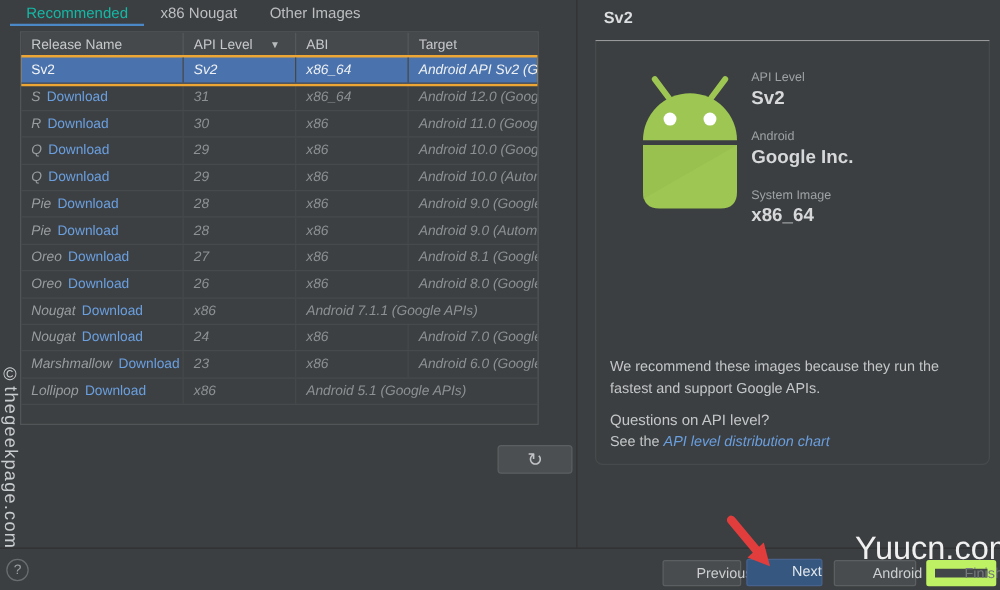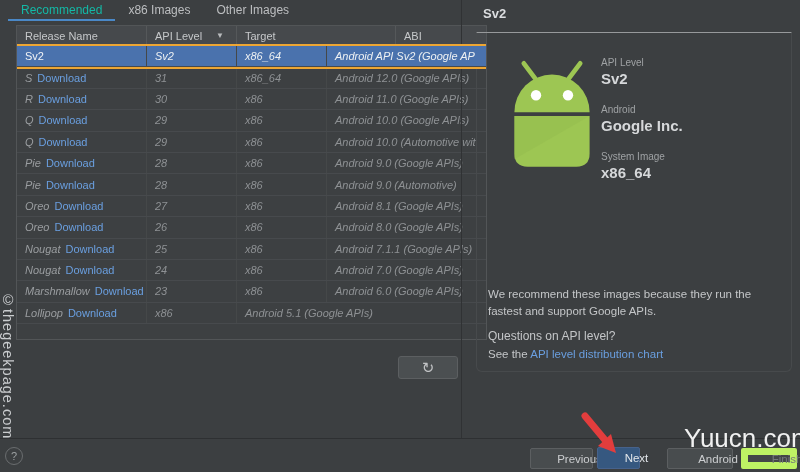--- a/index.html
+++ b/index.html
@@ -9,21 +9,21 @@
   *{margin:0;padding:0;box-sizing:border-box;}
   body{font-family:"Liberation Sans",sans-serif;background:#222;}
   .screen{position:relative;width:800px;height:472px;background:var(--bg);overflow:hidden;color:#c8cacc;}
 
   
   .tabs{position:absolute;left:8px;top:0;display:flex;}
   .tab{padding:3px 13px 4px 13px;font-size:12px;color:#bcbec0;cursor:default;}
   .tab.active{box-shadow:inset 0 -3px 0 -1px var(--accent);color:#14b8a6;}
 
   
-  .simg-table{position:absolute;left:16px;top:25px;width:471px;height:315px;
+  .simg-table{position:absolute;left:16px;top:25px;width:415px;height:315px;
     border:1px solid #525557;background:#3d4042;overflow:hidden;}
   .trow{display:flex;height:21.4px;border-bottom:1px solid #474a4d;align-items:center;
     font-size:11px;position:relative;}
   .thead{height:20px;background:#46494c;border-bottom:1px solid #55585a;color:#c6c8ca;font-size:11px;display:flex;align-items:center;}
   .c1{width:130px;} .c2{width:90px;} .c3{width:90px;} .c4{flex:1;}
   .cell{padding-left:8px;overflow:hidden;white-space:nowrap;height:100%;display:flex;align-items:center;}
   .thead .cell{border-right:1px solid #55585a;}
   .thead .cell:last-child{border-right:none;}
   .trow .cell{border-right:1px solid #454849;}
   .trow .cell:last-child{border-right:none;}
@@ -46,60 +46,60 @@
   .detail-box{position:absolute;left:476px;top:32px;width:316px;height:340px;
     border-top:1px solid #97999b;border-left:1px solid #474a4c;border-right:1px solid #474a4c;
     border-bottom:1px solid #474a4c;border-radius:0 0 6px 6px;}
   .android-logo{position:absolute;left:28px;top:26px;}
   .info-col{position:absolute;left:124px;top:24px;}
   .info-label{font-size:10px;color:#9fa2a4;margin-top:0;}
   .info-value{font-size:15px;font-weight:bold;color:#d6d8da;margin-top:2px;margin-bottom:17px;}
   .rec-text{position:absolute;left:11px;top:253px;width:296px;font-size:11.5px;color:#c4c6c8;line-height:1.5;}
   .q-text{position:absolute;left:11px;top:296px;font-size:12px;color:#c4c6c8;}
   .see-line{position:absolute;left:11px;top:315px;font-size:11.5px;color:#c4c6c8;}
-  .see-line a{color:var(--link);text-decoration:none;cursor:pointer;}
+  .see-line a{color:var(--link);text-decoration:none;cursor:pointer;font-style:italic;}
 
   
   .footer-line{position:absolute;left:0;top:438px;width:800px;height:1px;background:#2e3032;}
   .help-btn{position:absolute;left:5px;top:447px;width:18px;height:18px;border-radius:50%;
     border:1px solid #6a6d6f;color:#9ca0a2;font-size:11px;display:flex;align-items:center;justify-content:center;cursor:pointer;}
   .btn{position:absolute;height:21px;border-radius:2px;font-size:11.5px;display:flex;
     align-items:center;justify-content:center;cursor:pointer;font-family:"Liberation Sans",sans-serif;padding-left:36px;}
   .btn-prev{left:530px;top:448px;width:63px;background:#484c4e;border:1px solid #5c5f61;color:#ccced0;}
-  .btn-next{left:597px;top:447px;width:43px;height:22px;background:var(--next-btn);border:1px solid #46628c;color:#e2e6ea;}
+  .btn-next{left:597px;top:447px;width:61px;height:22px;background:var(--next-btn);border:1px solid #46628c;color:#e2e6ea;}
   .btn-cancel{left:667px;top:448px;width:66px;background:#484c4e;border:1px solid #5c5f61;color:#ccced0;}
   .btn-finish{left:741px;top:448px;width:56px;background:#434648;border:7px solid #bef264;color:#75797b;}
 
   
   .wm-left{position:absolute;left:0;top:292px;writing-mode:vertical-rl;font-size:14.5px;
     color:rgba(214,216,218,0.92);letter-spacing:1px;pointer-events:none;z-index:5;}
   .wm-br{position:absolute;left:684px;top:423px;font-size:26px;color:rgba(250,250,250,0.95);
     pointer-events:none;z-index:6;}
   .arrow-svg{position:absolute;left:575px;top:410px;z-index:7;pointer-events:none;}
 </style>
 </head>
 <body>
 
 <div class="screen">
 
   <div class="tabs">
     <div class="tab active">Recommended</div>
-    <div class="tab">x86 Images</div>
+    <div class="tab">x86 Nougat</div>
     <div class="tab">Other Images</div>
   </div>
 
   <div class="simg-table">
     <div class="thead">
       <div class="cell c1">Release Name</div>
       <div class="cell c2">
         <span>API Level</span>
         <span class="sort-arrow">▼</span>
       </div>
+      <div class="cell c3">ABI</div>
       <div class="cell c4">Target</div>
-      <div class="cell c3">ABI</div>
     </div>
     <div>
         <div class="trow sel">
       <div class="cell c1">
         <span class="rel">Sv2</span>
 
       </div>
       <div class="cell c2 ital">Sv2</div>
       <div class="cell c3 ital">x86_64</div>
       <div class="cell c4 ital">Android API Sv2 (Google AP</div>
@@ -174,21 +174,20 @@
       </div>
       <div class="cell c2 ital">26</div>
       <div class="cell c3 ital">x86</div>
       <div class="cell c4 ital">Android 8.0 (Google APIs)</div>
     </div>
         <div class="trow">
       <div class="cell c1">
         <span class="rel">Nougat</span>
         <span class="dl">Download</span>
       </div>
-      <div class="cell c2 ital">25</div>
       <div class="cell c3 ital">x86</div>
       <div class="cell c4 ital">Android 7.1.1 (Google APIs)</div>
     </div>
         <div class="trow">
       <div class="cell c1">
         <span class="rel">Nougat</span>
         <span class="dl">Download</span>
       </div>
       <div class="cell c2 ital">24</div>
       <div class="cell c3 ital">x86</div>

